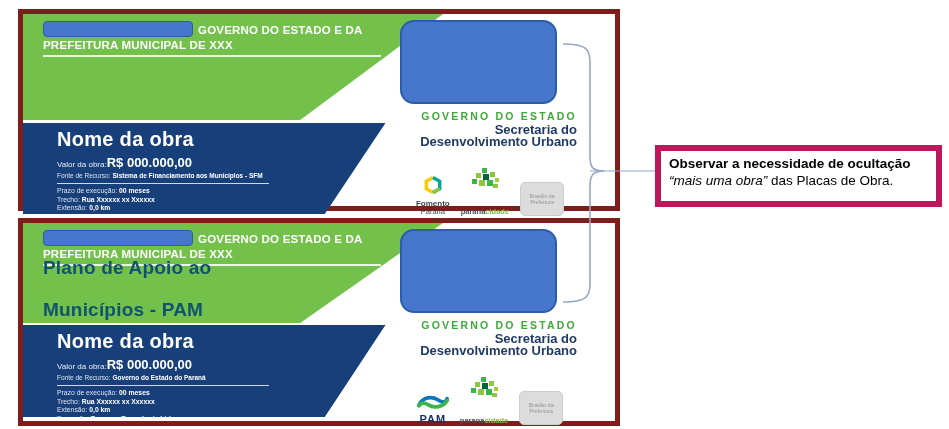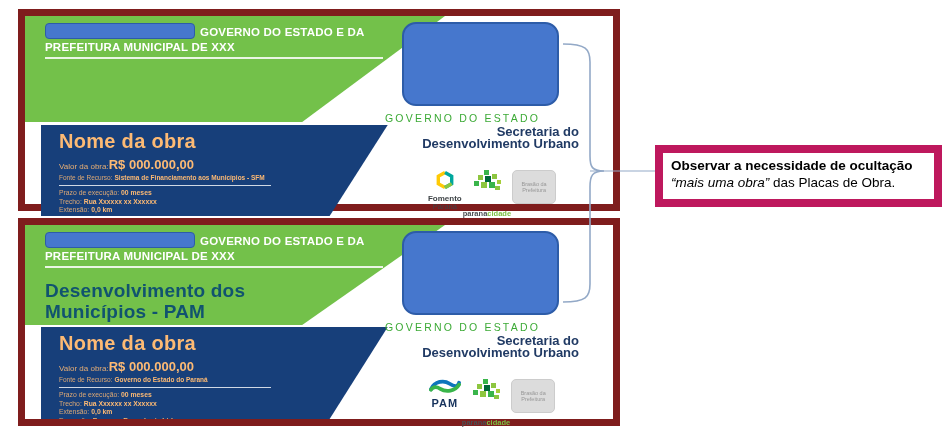--- a/index.html
+++ b/index.html
@@ -2,82 +2,82 @@
 <html><head>
 <meta charset="utf-8">
 <style>
   html,body{margin:0;padding:0;}
   body{
     width:949px;height:429px;position:relative;background:#ffffff;
     font-family:"Liberation Sans", sans-serif;overflow:hidden;
   }
   
   .board{position:absolute;left:18px;width:602px;background:#fff;
-         border:7px solid #7f1d1d;box-sizing:border-box;}
+         border:5px solid #7f1d1d;box-sizing:border-box;}
   #board1{top:9px;height:202px;}
   #board2{top:218px;height:208px;}
 
   .green-shape{position:absolute;left:0;top:0;width:420px;background:#73c14a;
                clip-path:polygon(0 0,100% 0,66% 100%,0 100%);}
   #board1 .green-shape{height:106px;}
   #board2 .green-shape{height:100px;}
 
   .header-row{position:absolute;left:20px;top:7px;width:365px;color:#ffffff;
               font-weight:bold;font-size:11.5px;line-height:15px;letter-spacing:.2px;}
   .flag-inline{display:inline-block;vertical-align:-3px;width:148px;height:14px;
                background:#4677cd;border:1px solid #2d5ca8;border-radius:4px;margin-right:5px;}
   .header-rule{position:absolute;left:20px;top:41px;width:338px;height:2px;
                background:rgba(255,255,255,.85);}
 
   .program-title{position:absolute;left:20px;font-size:19px;font-weight:bold;
                  color:#11536f;line-height:21px;letter-spacing:.2px;}
   #board1 .program-title{top:48px;}
   #board2 .program-title{top:34px;}
 
-  .blue-panel{position:absolute;left:16px;width:352px;background:#173f7a;color:#fdba74;
-              clip-path:polygon(0 0,98.5% 0,82% 100%,0 100%);}
+  .blue-panel{position:absolute;left:0;width:352px;background:#173f7a;color:#ffffff;
+              clip-path:polygon(0 0,98.5% 0,82% 100%,0 100%);padding-left:16px;}
   #board1 .blue-panel{top:109px;height:91px;}
   #board2 .blue-panel{top:102px;height:92px;}
 
   .work-name{margin:5px 0 0 18px;font-size:20px;font-weight:bold;letter-spacing:.3px;}
   .valor-row{margin:2px 0 0 18px;}
   .valor-row .lbl{font-size:8px;opacity:.9;margin-right:0;}
   .valor-row .val{font-size:13px;font-weight:bold;}
   .fonte-row{margin:1px 0 0 18px;font-size:6.5px;}
   .fonte-row .lbl{opacity:.85;margin-right:2px;}
   .fonte-row .val{font-weight:bold;}
   .panel-rule{margin:4px 0 3px 18px;width:212px;height:1px;background:rgba(255,255,255,.8);}
   .info-row{margin:0 0 1.5px 18px;font-size:6.8px;line-height:7.2px;}
   .info-row .lbl{opacity:.85;margin-right:2px;}
   .info-row .val{font-weight:bold;}
 
   
   .flag-big{position:absolute;left:377px;top:6px;width:157px;height:84px;
             background:#4677cd;border:2px solid #2d5ca8;border-radius:14px;box-sizing:border-box;}
-  .gov-label{position:absolute;left:360px;top:96px;width:194px;text-align:left;
-             font-size:10.5px;font-weight:normal;color:#3caa36;letter-spacing:2.2px;}
+  .gov-label{position:absolute;left:360px;top:96px;width:194px;text-align:right;
+             font-size:10.5px;font-weight:bold;color:#3caa36;letter-spacing:2.2px;}
   .secretaria{position:absolute;left:360px;top:110px;width:194px;text-align:right;
               font-size:13px;font-weight:bold;color:#203a64;line-height:11.5px;}
   .logos-row{position:absolute;left:378px;top:154px;width:178px;height:48px;
-             display:flex;align-items:flex-start;justify-content:center;gap:1px;}
+             display:flex;align-items:flex-end;justify-content:center;gap:11px;}
   .logo-col{display:flex;flex-direction:column;align-items:center;}
   .logo-txt1{font-size:8px;font-weight:bold;color:#3f4447;line-height:8px;margin-top:1px;}
   .logo-txt2{font-size:7.5px;color:#3f4447;line-height:8px;}
   .pc-text{font-size:7.5px;font-weight:bold;line-height:8px;margin-top:15px;}
   .pc-text .p1{color:#4a4f52;}
   .pc-text .p2{color:#7ac143;}
   .logo-brasao{width:42px;height:32px;background:#dcdcdc;border:1px solid #cccccc;
                border-radius:5px;display:flex;flex-direction:column;align-items:center;
                justify-content:center;font-size:5.5px;color:#979797;line-height:6.5px;text-align:center;}
   .pam-text{font-size:11px;font-weight:bold;color:#16325c;letter-spacing:1px;line-height:11px;}
 
   
   #brace-overlay{position:absolute;left:0;top:0;pointer-events:none;}
   .note-box{position:absolute;left:655px;top:145px;width:287px;height:62px;
-            background:#fff;border:8px solid #be185d;box-sizing:border-box;
+            background:#fff;border:6px solid #be185d;box-sizing:border-box;
             padding:5px 8px;color:#000;font-size:13.5px;line-height:16.5px;}
   .note-box .b{font-weight:bold;}
   .note-box .it{font-style:italic;margin-top:20px;}
 </style>
 </head>
 <body>
 
 <div class="board" id="board1">
   <div class="green-shape"></div>
 
@@ -156,22 +156,22 @@
 <div class="board" id="board2">
   <div class="green-shape"></div>
 
   <div class="header-row">
     <span class="flag-inline"></span><span>GOVERNO DO ESTADO E DA</span><br>
     <span>PREFEITURA MUNICIPAL DE XXX</span>
   </div>
   <div class="header-rule"></div>
 
   <div class="program-title">
+    <span>Plano de Apoio ao</span><br>
     <br>
-    <span>Desenvolvimento dos</span><br>
     <span>Municípios - PAM</span>
   </div>
 
   <div class="blue-panel">
     <div class="work-name">Nome da obra</div>
     <div class="valor-row">
       <span class="lbl">Valor da obra:</span><span class="val">R$ 000.000,00</span>
     </div>
     <div class="fonte-row">
       <span class="lbl">Fonte de Recurso:</span><span class="val">Governo do Estado do Paraná</span>

